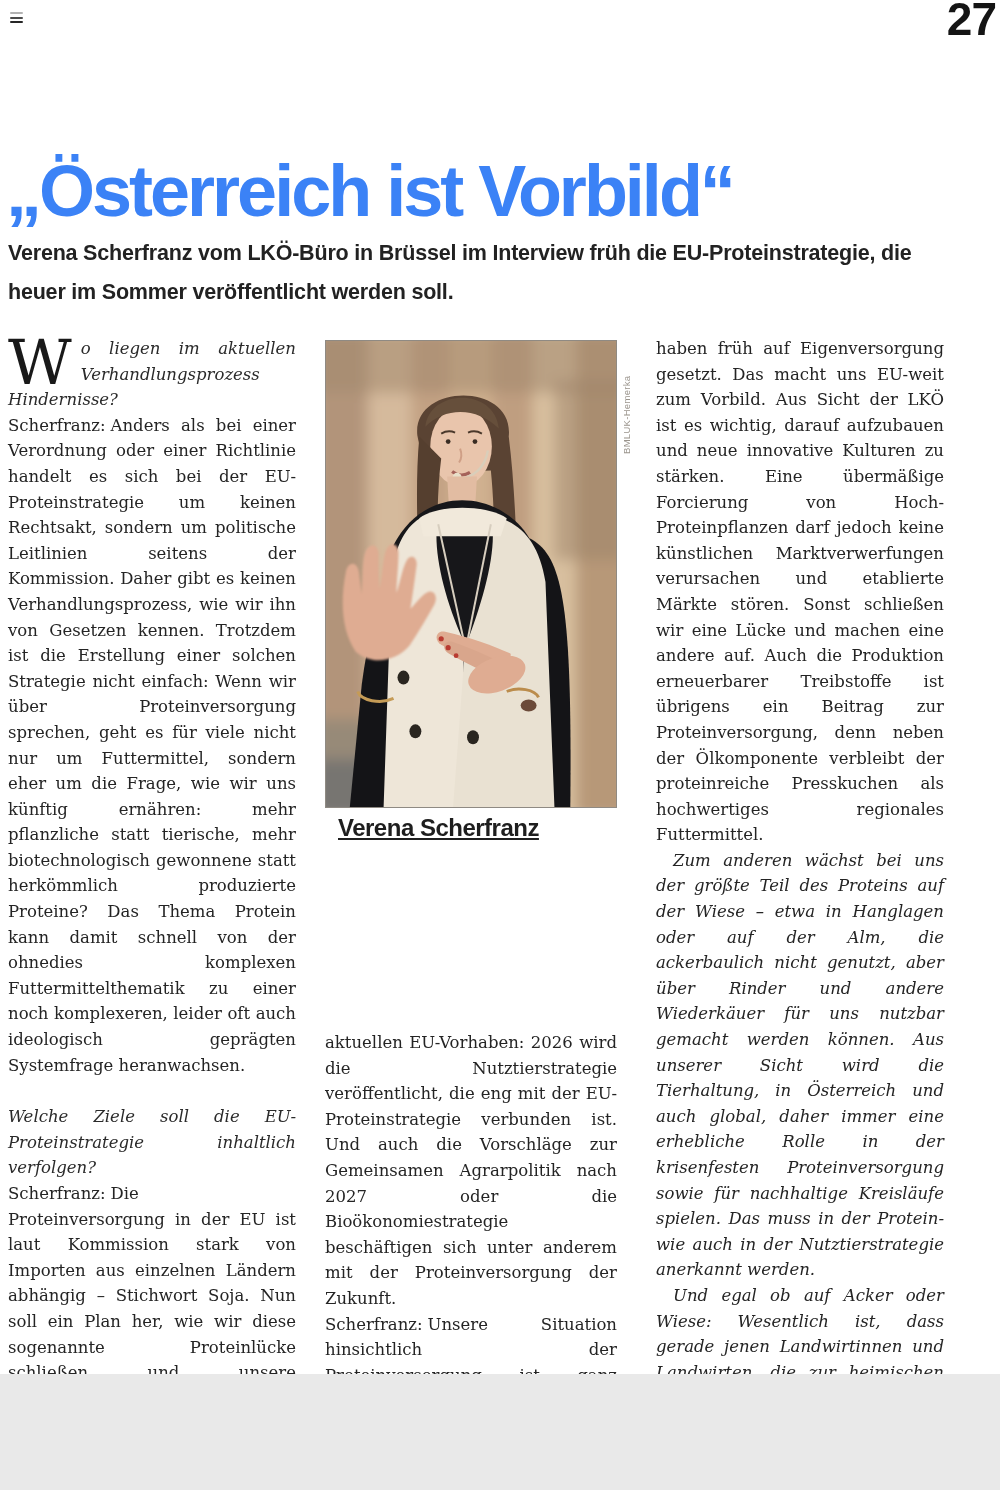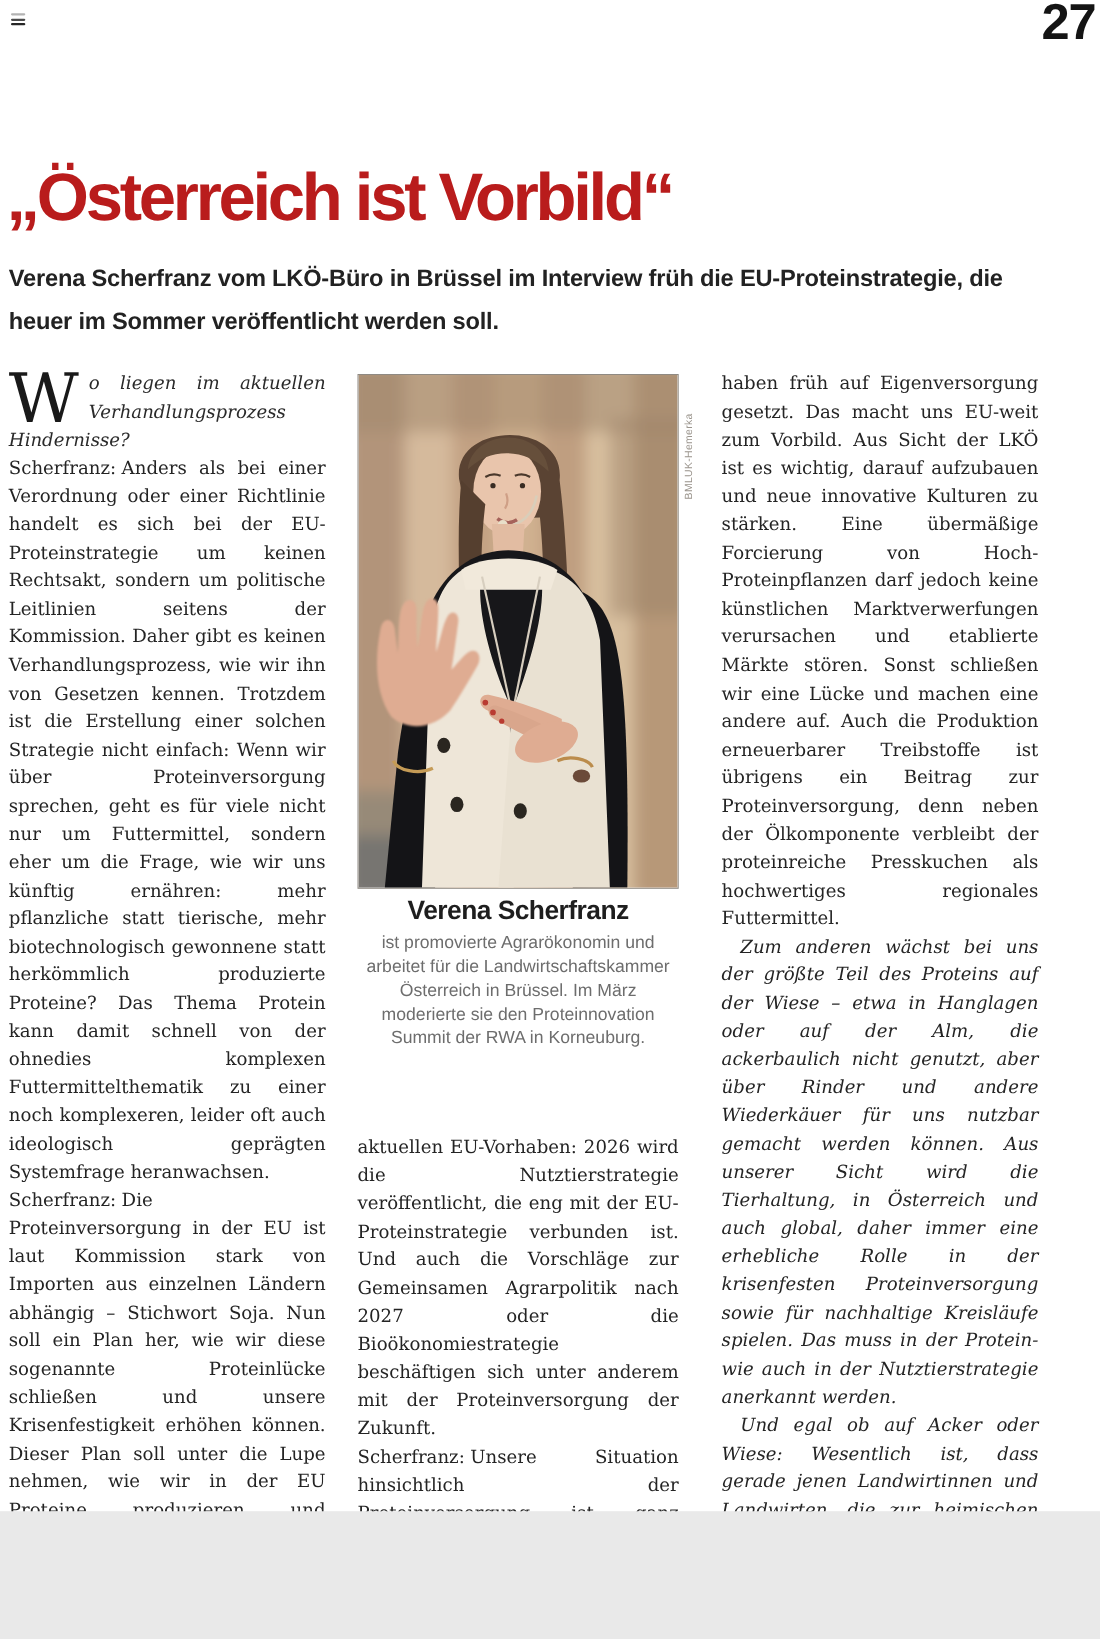--- a/index.html
+++ b/index.html
@@ -17,21 +17,21 @@
   .menu-icon i:nth-child(2){ background:#4a4a4a; }
   .menu-icon i:nth-child(3){ background:#262626; }
 
   .page-number { position:absolute; top:-4px; right:4px;
     font-family:"Liberation Sans", sans-serif; font-weight:700;
     font-size:46px; line-height:1; letter-spacing:-1px; color:#141414; }
 
   
   .headline { position:absolute; left:6px; top:106px;
     font-family:"Liberation Sans", sans-serif; font-weight:700;
-    font-size:61px; line-height:1.05; letter-spacing:-3px; color:#b91c1c; white-space:nowrap; }
+    font-size:72px; line-height:1.05; letter-spacing:-3px; color:#3b82f6; white-space:nowrap; }
   .subtitle { position:absolute; left:8px; top:212px; width:930px;
     font-family:"Liberation Sans", sans-serif; font-weight:700;
     font-size:21.5px; line-height:39px; letter-spacing:-0.2px; color:#222; }
 
   
   .col { position:absolute; top:336px; width:288px; text-align:justify;
     font-size:16.5px; line-height:25.6px; color:#242424; hyphens:auto; }
   .col-1 { left:8px; }
   .col-3 { left:656px; }
   .col-2-text { position:absolute; left:325px; top:1030px; width:292px;
@@ -47,22 +47,22 @@
 
   
   .photo { position:absolute; left:325px; top:340px; width:292px; height:468px;
     border:1px solid #8f8a83; box-sizing:border-box; overflow:hidden; }
   .photo svg { display:block; width:100%; height:100%; }
   .photo-credit { position:absolute; left:621px; top:344px; height:110px;
     font-family:"Liberation Sans", sans-serif; font-size:9.5px; color:#9a948c;
     writing-mode:vertical-rl; transform:rotate(180deg); letter-spacing:0.3px; }
 
   
-  .caption { position:absolute; left:325px; top:814px; width:292px;
-    font-family:"Liberation Sans", sans-serif; text-align:center; }
+  .caption { position:absolute; left:338px; top:814px; width:292px;
+    font-family:"Liberation Sans", sans-serif; text-align:left;text-decoration:underline; }
   .caption-title { margin:0 0 5px 0; font-size:24px; font-weight:700;
     letter-spacing:-0.5px; color:#1e1e1e; }
   .caption-text { margin:0; font-size:16px; line-height:21.5px; color:#6d6d6d; }
 </style>
 </head>
 <body>
 
 <div class="page">
 
   <div class="menu-icon">
@@ -72,20 +72,21 @@
     </div>
 
   <div class="page-number">27</div>
 
   <h1 class="headline">„Österreich ist Vorbild“</h1>
   <p class="subtitle">Verena Scherfranz vom LKÖ-Büro in Brüssel im Interview früh die EU-Proteinstrategie, die heuer im Sommer veröffentlicht werden soll.</p>
 
   <div class="col col-1">
     <p class="question first"><span class="dropcap">W</span><span>o liegen im aktuellen Verhandlungsprozess Hindernisse?</span></p>
     <p class="answer"><b class="speaker">Scherfranz:</b><span>Anders als bei einer Verordnung oder einer Richtlinie handelt es sich bei der EU-Proteinstrategie um keinen Rechtsakt, sondern um politische Leitlinien seitens der Kommission. Daher gibt es keinen Verhandlungsprozess, wie wir ihn von Gesetzen kennen. Trotzdem ist die Erstellung einer solchen Strategie nicht einfach: Wenn wir über Proteinversorgung sprechen, geht es für viele nicht nur um Futtermittel, sondern eher um die Frage, wie wir uns künftig ernähren: mehr pflanzliche statt tierische, mehr biotechnologisch gewonnene statt herkömmlich produzierte Proteine? Das Thema Protein kann damit schnell von der ohnedies komplexen Futtermittelthematik zu einer noch komplexeren, leider oft auch ideologisch geprägten Systemfrage heranwachsen.</span></p>
+    <p class="question"><span>Welche Ziele soll die EU-Proteinstrategie inhaltlich verfolgen?</span></p>
     <p class="answer"><b class="speaker">Scherfranz:</b><span>Die Proteinversorgung in der EU ist laut Kommission stark von Importen aus einzelnen Ländern abhängig – Stichwort Soja. Nun soll ein Plan her, wie wir diese sogenannte Proteinlücke schließen und unsere Krisenfestigkeit erhöhen können. Dieser Plan soll unter die Lupe nehmen, wie wir in der EU Proteine produzieren und veredeln, aber auch konsumieren. Außerdem sollen Wege gefunden werden, wie wir uns bei Importen breiter aufstellen können. Um diese Themen geht es übrigens auch in anderen</span></p>
   </div>
 
   <figure class="photo" style="margin:0">
     <svg viewBox="0 0 292 468" preserveAspectRatio="none">
       <defs>
         <filter id="bgblur" x="-20%" y="-20%" width="140%" height="140%">
             <feGaussianBlur stdDeviation="7"></feGaussianBlur>
           </filter>
         <filter id="soft" x="-20%" y="-20%" width="140%" height="140%">
@@ -165,21 +166,20 @@
         <path d="M182,352 a20,11 0 0 1 32,6" stroke="#bb8c4c" stroke-width="3" fill="none"></path>
         <ellipse cx="204" cy="366" rx="8" ry="6" fill="#6b4a39"></ellipse>
         <path d="M32,352 a22,12 0 0 0 36,7" stroke="#c59b56" stroke-width="3" fill="none"></path>
       </g>
     </svg>
   </figure>
   <div class="photo-credit">BMLUK-Hemerka</div>
 
   <div class="caption">
     <p class="caption-title">Verena Scherfranz</p>
-    <p class="caption-text">ist promovierte Agrarökonomin und arbeitet für die Landwirtschaftskammer Österreich in Brüssel. Im März moderierte sie den Proteinnovation Summit der RWA in Korneuburg.</p>
   </div>
 
   <div class="col-2-text">
     <p class="para"><span>aktuellen EU-Vorhaben: 2026 wird die Nutztierstrategie veröffentlicht, die eng mit der EU-Proteinstrategie verbunden ist. Und auch die Vorschläge zur Gemeinsamen Agrarpolitik nach 2027 oder die Bioökonomiestrategie beschäftigen sich unter anderem mit der Proteinversorgung der Zukunft.</span></p>
     <p class="answer"><b class="speaker">Scherfranz:</b><span>Unsere Situation hinsichtlich der Proteinversorgung ist ganz besonders: Zum einen ist Österreich trotz der vergleichsweise geringen Anbaufläche EU-weit drittgrößter Sojaproduzent. Wir</span></p>
   </div>
 
   <div class="col col-3">
     <p class="para"><span>haben früh auf Eigenversorgung gesetzt. Das macht uns EU-weit zum Vorbild. Aus Sicht der LKÖ ist es wichtig, darauf aufzubauen und neue innovative Kulturen zu stärken. Eine übermäßige Forcierung von Hoch-Proteinpflanzen darf jedoch keine künstlichen Marktverwerfungen verursachen und etablierte Märkte stören. Sonst schließen wir eine Lücke und machen eine andere auf. Auch die Produktion erneuerbarer Treibstoffe ist übrigens ein Beitrag zur Proteinversorgung, denn neben der Ölkomponente verbleibt der proteinreiche Presskuchen als hochwertiges regionales Futtermittel.</span></p>
     <p class="para indent"><span>Zum anderen wächst bei uns der größte Teil des Proteins auf der Wiese – etwa in Hanglagen oder auf der Alm, die ackerbaulich nicht genutzt, aber über Rinder und andere Wiederkäuer für uns nutzbar gemacht werden können. Aus unserer Sicht wird die Tierhaltung, in Österreich und auch global, daher immer eine erhebliche Rolle in der krisenfesten Proteinversorgung sowie für nachhaltige Kreisläufe spielen. Das muss in der Protein- wie auch in der Nutztierstrategie anerkannt werden.</span></p>

